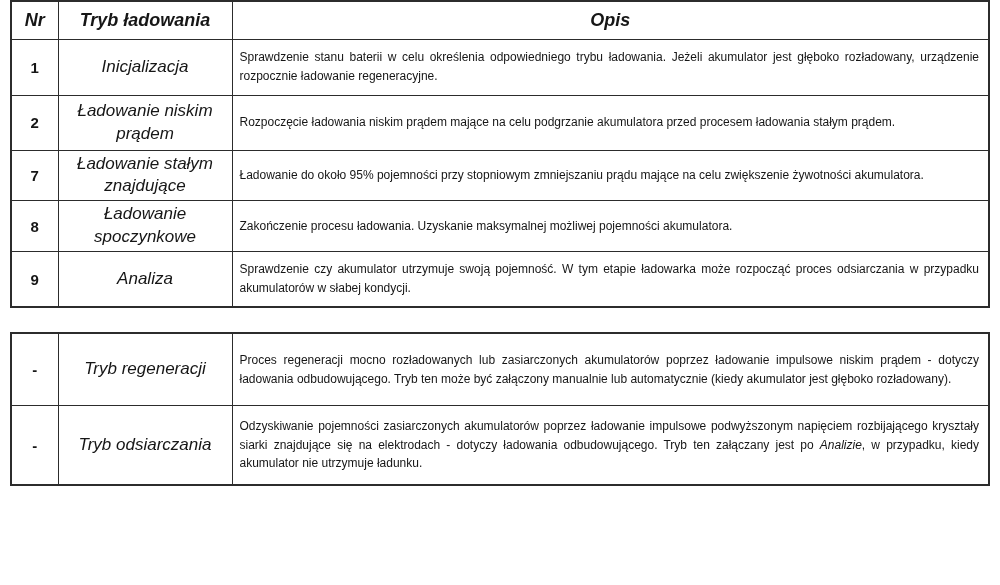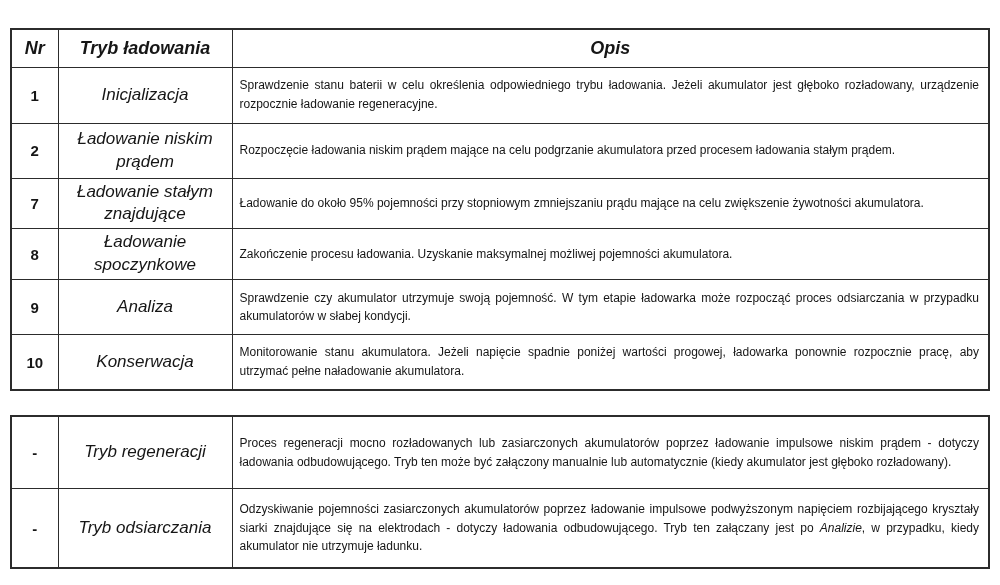--- a/index.html
+++ b/index.html
@@ -11,21 +11,21 @@
     overflow: hidden;
   }
   .page { position: relative; width: 1000px; height: 585px; }
   table {
     border-collapse: collapse;
     table-layout: fixed;
     width: 980px;
     margin-left: 10px;
     border: 2px solid #2c2c2c;
   }
-  .t1 { margin-top: 28px; }
+  .t1 { margin-top: 0; }
   .t2 { margin-top: 24px; }
   th, td {
     border: 1px solid #2c2c2c;
     vertical-align: middle;
   }
   col.col-nr   { width: 47px; }
   col.col-faza { width: 174px; }
   th {
     font-size: 18px;
     font-weight: bold;
@@ -88,25 +88,20 @@
     <tr style="height:33px;">
       <td class="nr">8</td>
       <td class="faza">Ładowanie spoczynkowe</td>
       <td class="opis">Zakończenie procesu ładowania. Uzyskanie maksymalnej możliwej pojemności akumulatora.</td>
     </tr>
     <tr style="height:55px;">
       <td class="nr">9</td>
       <td class="faza">Analiza</td>
       <td class="opis">Sprawdzenie czy akumulator utrzymuje swoją pojemność. W tym etapie ładowarka może rozpocząć proces odsiarczania w przypadku akumulatorów w słabej kondycji.</td>
     </tr>
-    <tr style="height:55px;">
-      <td class="nr">10</td>
-      <td class="faza">Konserwacja</td>
-      <td class="opis">Monitorowanie stanu akumulatora. Jeżeli napięcie spadnie poniżej wartości progowej, ładowarka ponownie rozpocznie pracę, aby utrzymać pełne naładowanie akumulatora.</td>
-    </tr>
   </tbody>
     </table>
 
   <table class="t2">
     <colgroup>
         <col class="col-nr">
         <col class="col-faza">
         <col>
       </colgroup>
     <tbody>

